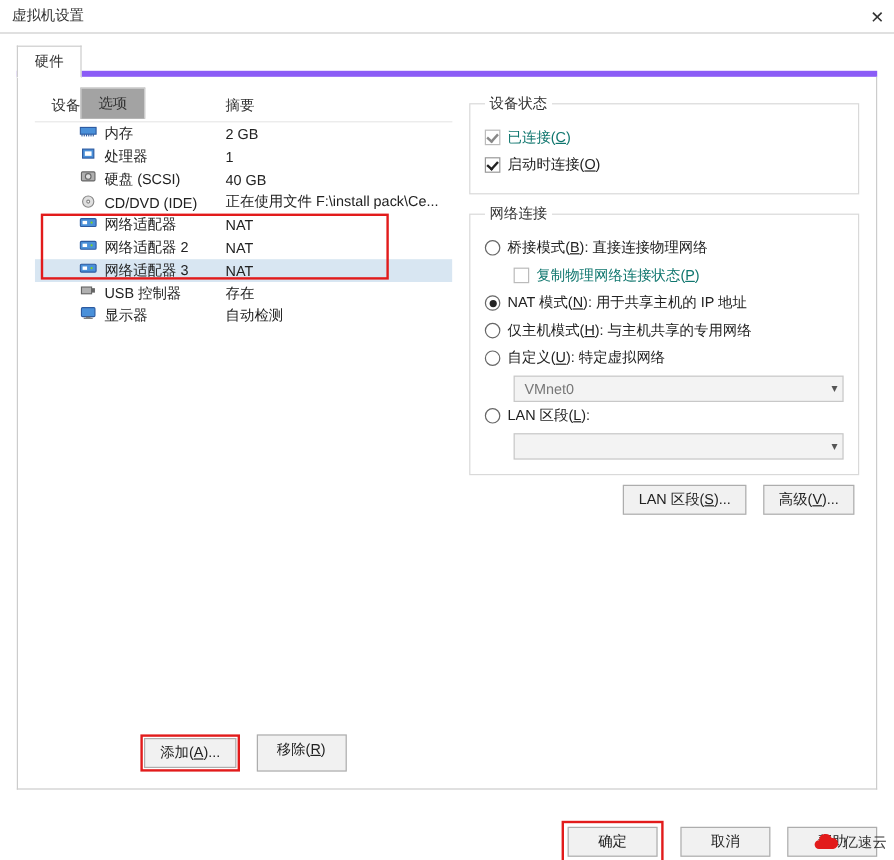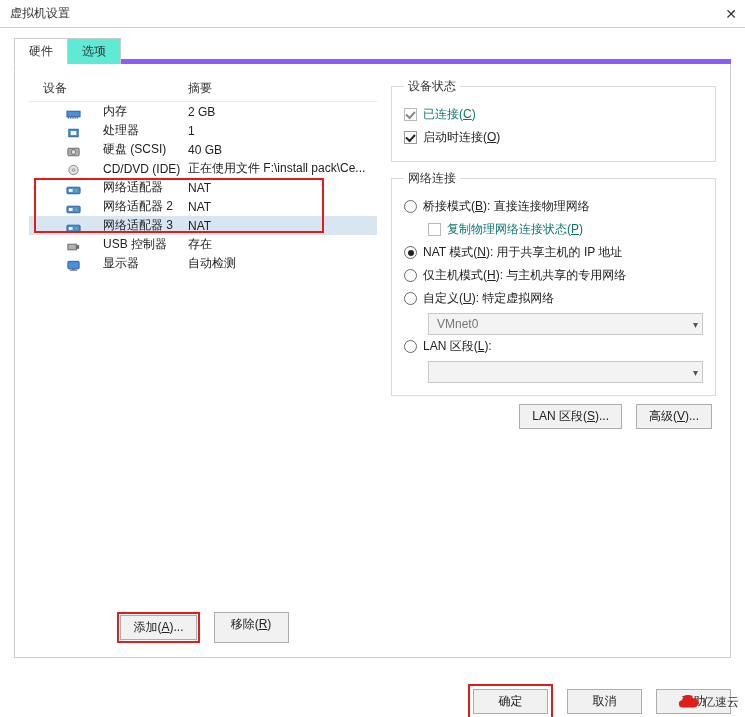--- a/index.html
+++ b/index.html
@@ -4,30 +4,30 @@
 <style>
   * { box-sizing: border-box; font-family: "Microsoft YaHei", "Segoe UI", sans-serif; font-size: 12px; }
   body { margin: 0; background: #fff; width: 745px; height: 717px; position: relative; }
   .titlebar { height: 28px; border-bottom: 1px solid #ccc; display: flex; align-items: center; justify-content: space-between; padding: 0 6px 0 10px; }
   .titlebar .title { color: #333; }
   .titlebar .close { width: 16px; height: 16px; display: flex; align-items: center; justify-content: center; color: #333; font-size: 14px; cursor: default; }
   .dialog-body { padding: 10px 14px 12px 14px; display: flex; flex-direction: column; height: 658px; }
   .tabs { display: flex; border-bottom: 5px solid #8b5cf6; height: 26px; align-items: flex-start; }
   .tab { padding: 4px 14px; border: 1px solid #ccc; border-bottom: none; background: #fff; position: relative; margin-right: -1px; color: #333; }
   .tab.active { background: #fff; z-index: 2; border-bottom: 1px solid #fff; margin-bottom: -1px; }
-  .tab.inactive { background: #5eead4; }
+  .tab.inactive { background: #a3a3a3; margin-top: 35px; }
   .tab-content { border: 1px solid #ccc; border-top: none; height: 594px; display: flex; padding: 14px; gap: 14px; }
   .left-pane { width: 348px; display: flex; flex-direction: column; }
   .table-header { display: flex; padding: 2px 4px 4px 14px; color: #333; font-weight: 400; border-bottom: 1px solid #e8e8e8; }
   .col-device { width: 145px; }
   .col-summary { flex: 1; }
   .device-list { flex: 1; overflow: auto; position: relative; }
   .device-row { display: flex; padding: 1px 4px 1px 14px; align-items: center; height: 19px; color: #222; }
   .device-row.selected { background: #d8e6f2; }
-  .device-row .dev-name { width: 145px; display: flex; align-items: flex-end; gap: 22px; padding-left: 23px; }
+  .device-row .dev-name { width: 145px; display: flex; align-items: flex-start; gap: 6px; padding-left: 23px; }
   .device-row .dev-summary { flex: 1; white-space: nowrap; overflow: hidden; text-overflow: ellipsis; }
   .icon { width: 15px; height: 12px; display: inline-block; flex: 0 0 15px; }
   .icon svg { width: 15px; height: 12px; display: block; }
   .red-group { position: absolute; border: 2px solid #e21b1b; pointer-events: none; }
   .left-buttons { display: flex; gap: 14px; justify-content: center; margin-top: 8px; }
   .btn { min-width: 75px; padding: 3px 12px; background: #f1f1f1; border: 1px solid #adadad; text-align: center; color: #222; }
   .btn-add-wrap { border: 2px solid #e21b1b; padding: 1px; }
   .right-pane { flex: 1; display: flex; flex-direction: column; gap: 8px; }
   fieldset { border: 1px solid #d9d9d9; padding: 8px 12px 12px 12px; margin: 0; }
   legend { color: #333; padding: 0 4px; }

